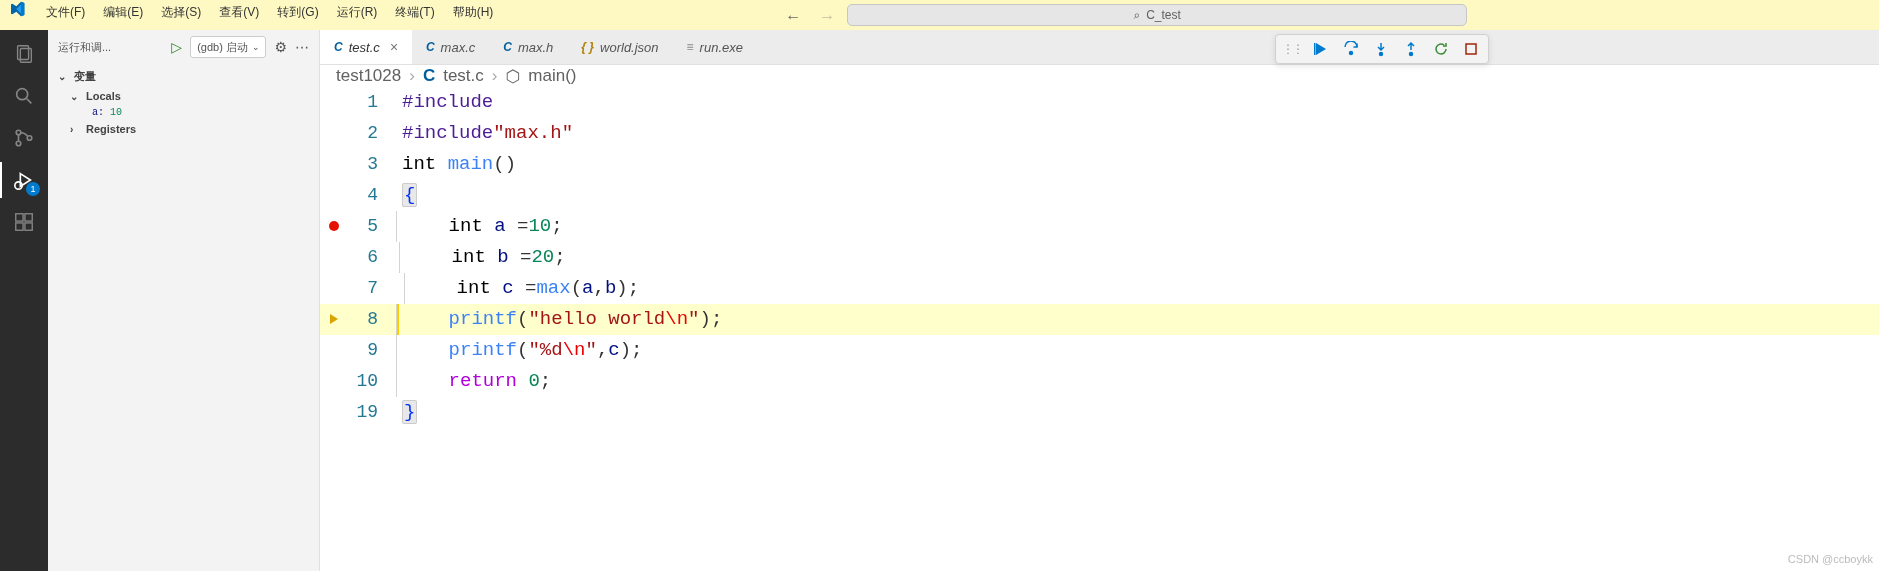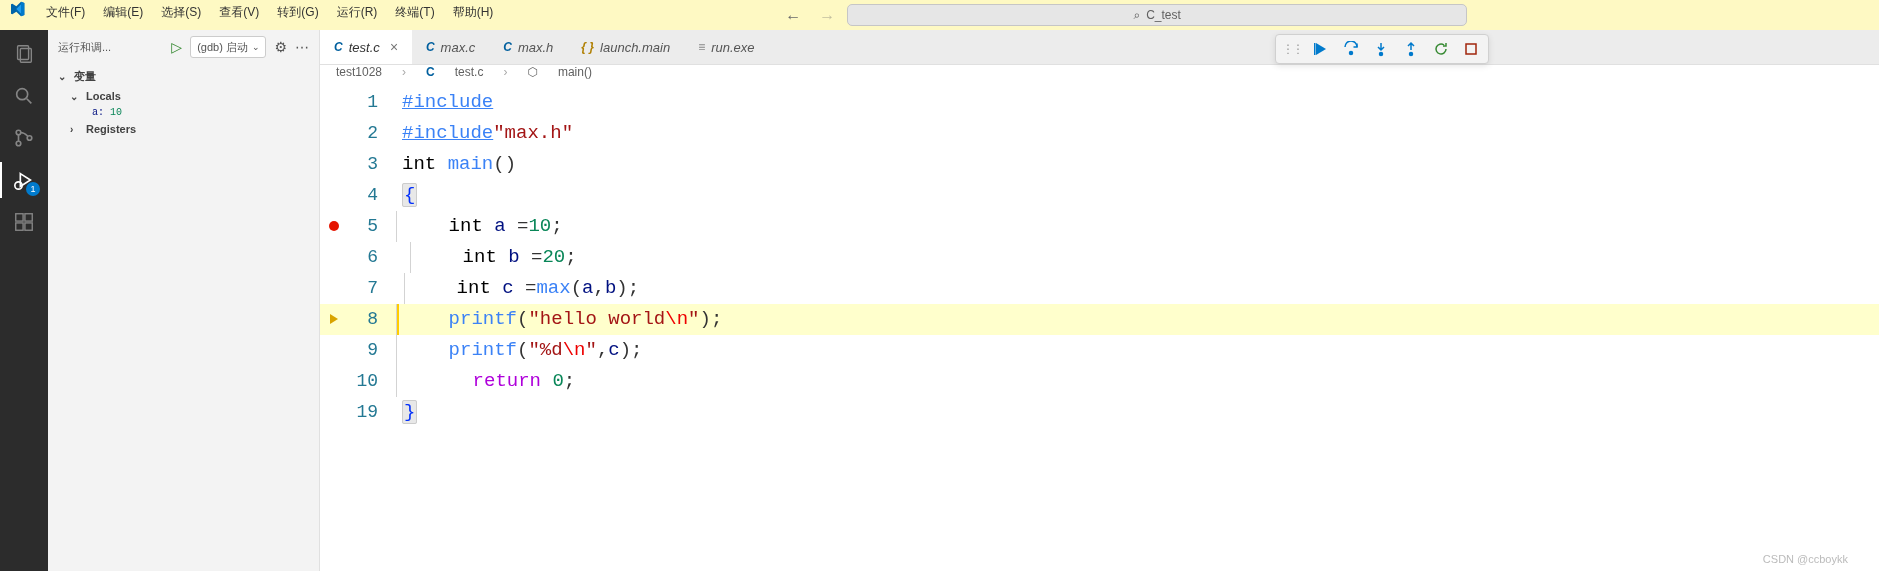--- a/index.html
+++ b/index.html
@@ -43,42 +43,42 @@
     .icon-json { color:#b07f00; }
     .icon-exe { color:#888; }
     .tab .close { color:#777; font-size:14px; margin-left:4px; }
     .debug-toolbar { position:absolute; right:390px; top:4px; background:#f3f3f3; border:1px solid #d0d0d0; border-radius:4px; box-shadow:0 2px 6px rgba(0,0,0,0.1); height:30px; display:flex; align-items:center; padding:0 6px; gap:8px; z-index:10; }
     .debug-toolbar .dbg-icon { width:22px; height:22px; display:flex; align-items:center; justify-content:center; cursor:pointer; border-radius:3px; }
     .debug-toolbar .grip { color:#999; cursor:grab; font-size:12px; letter-spacing:-2px; }
     .dbg-continue { color:#007acc; }
     .dbg-step { color:#007acc; }
     .dbg-restart { color:#388a34; }
     .dbg-stop { color:#a1260d; }
-    .breadcrumb { height:22px; display:flex; padding:0 16px; font-size:12px; color:#616161; gap:20px; background:#fff; }
+    .breadcrumb { height:22px; display:flex; align-items:center; padding:0 16px; font-size:17px; color:#616161; gap:8px; background:#fff; }
     .breadcrumb .sep { color:#aaa; }
     .editor { flex:1; display:flex; font-family: Consolas, "Courier New", monospace; font-size:19px; line-height:31px; background:#fff; }
     .gutter-bp { width:28px; text-align:center; }
     .gutter-num { width:48px; text-align:right; padding-right:18px; color:#237893; font-size:18px; }
     .code-line { display:flex; align-items:center; }
     .code-line.current { background:#ffffcc; }
     .code-content { padding-left:6px; white-space:pre; position:relative; flex:1; }
     .code-line.current .code-content::before { content:""; position:absolute; left:0; top:0; bottom:0; width:2px; background:#ffcc00; }
-    .kw-pp { color:#3b82f6;text-decoration:underline; }
+    .kw-pp { color:#4c1d95; }
     .kw-inc { color:#a31515; }
     .kw-type { color:#000000; }
     .kw-func { color:#3b82f6; }
     .kw-str { color:#a31515; }
     .kw-esc { color:#ee0000; }
     .kw-num { color:#098658; }
     .kw-var { color:#001080; }
     .kw-brace { color:#0431fa; }
-    .kw-ctrl { color:#af00db;margin-left:24px; }
+    .kw-ctrl { color:#af00db; }
     .bp { width:10px; height:10px; background:#e51400; border-radius:50%; display:inline-block; }
     .cur-arrow { color:#ffcc00; font-size:14px; display:inline-block; border-left:8px solid #d9a400; border-top:5px solid transparent; border-bottom:5px solid transparent; width:0; height:0; }
-    .watermark { position:absolute; bottom:6px; right:31px; color:#bbb; font-size:11px;margin-left:16px; }
+    .watermark { position:absolute; bottom:6px; right:6px; color:#bbb; font-size:11px;margin-left:16px; }
     .brace-hl { background:#e8e8e8; border:1px solid #ccc; border-radius:2px; padding:0 1px; }
   </style>
 </head>
 <body>
 
 <div class="app">
   <div class="titlebar">
     <span class="vscode-icon">
       <svg width="16" height="16" viewBox="0 0 24 24">
           <path fill="#0065A9" d="M23 3l-5-2-7 7-6-4-2 1v14l2 1 6-4 7 7 5-2z"></path>
@@ -189,21 +189,21 @@
         <div class="tab">
           <span class="file-icon icon-C">C</span>
           <span>max.c</span>
         </div>
         <div class="tab">
           <span class="file-icon icon-C">C</span>
           <span>max.h</span>
         </div>
         <div class="tab">
           <span class="file-icon icon-json">{ }</span>
-          <span>launch.main</span>
+          <span>world.json</span>
         </div>
         <div class="tab">
           <span class="file-icon icon-exe">≡</span>
           <span>run.exe</span>
         </div>
         <div class="debug-toolbar">
           <span class="grip">⋮⋮</span>
           <span class="dbg-icon dbg-continue">
               <svg width="16" height="16" viewBox="0 0 16 16">
                 <path fill="currentColor" d="M3 2v12l10-6z"></path>
@@ -274,21 +274,21 @@
               <div class="code-content"><span class="kw-brace brace-hl">{</span></div>
             </div>
             <div class="code-line">
               <div class="gutter-bp"><span class="bp"></span></div>
               <div class="gutter-num">5</div>
               <div class="code-content" style="border-left: 1px solid rgb(211, 211, 211); margin-left: 0px;">    <span class="kw-type">int</span> <span class="kw-var">a</span> =<span class="kw-num">10</span>;</div>
             </div>
             <div class="code-line">
               <div class="gutter-bp"></div>
               <div class="gutter-num">6</div>
-              <div class="code-content" style="border-left: 1px solid rgb(211, 211, 211); margin-left: 14px;">    <span class="kw-type">int</span> <span class="kw-var">b</span> =<span class="kw-num">20</span>;</div>
+              <div class="code-content" style="border-left: 1px solid rgb(211, 211, 211); margin-left: 3px;">    <span class="kw-type">int</span> <span class="kw-var">b</span> =<span class="kw-num">20</span>;</div>
             </div>
             <div class="code-line">
               <div class="gutter-bp"></div>
               <div class="gutter-num">7</div>
               <div class="code-content" style="border-left: 1px solid rgb(211, 211, 211); margin-left: 8px;">    <span class="kw-type">int</span> <span class="kw-var">c</span> =<span class="kw-func">max</span>(<span class="kw-var">a</span>,<span class="kw-var">b</span>);</div>
             </div>
             <div class="code-line current">
               <div class="gutter-bp"><span class="cur-arrow"></span></div>
               <div class="gutter-num">8</div>
               <div class="code-content" style="border-left: 1px solid rgb(211, 211, 211); margin-left: 0px;">    <span class="kw-func">printf</span>(<span class="kw-str">"hello world</span><span class="kw-esc">\n</span><span class="kw-str">"</span>);</div>

